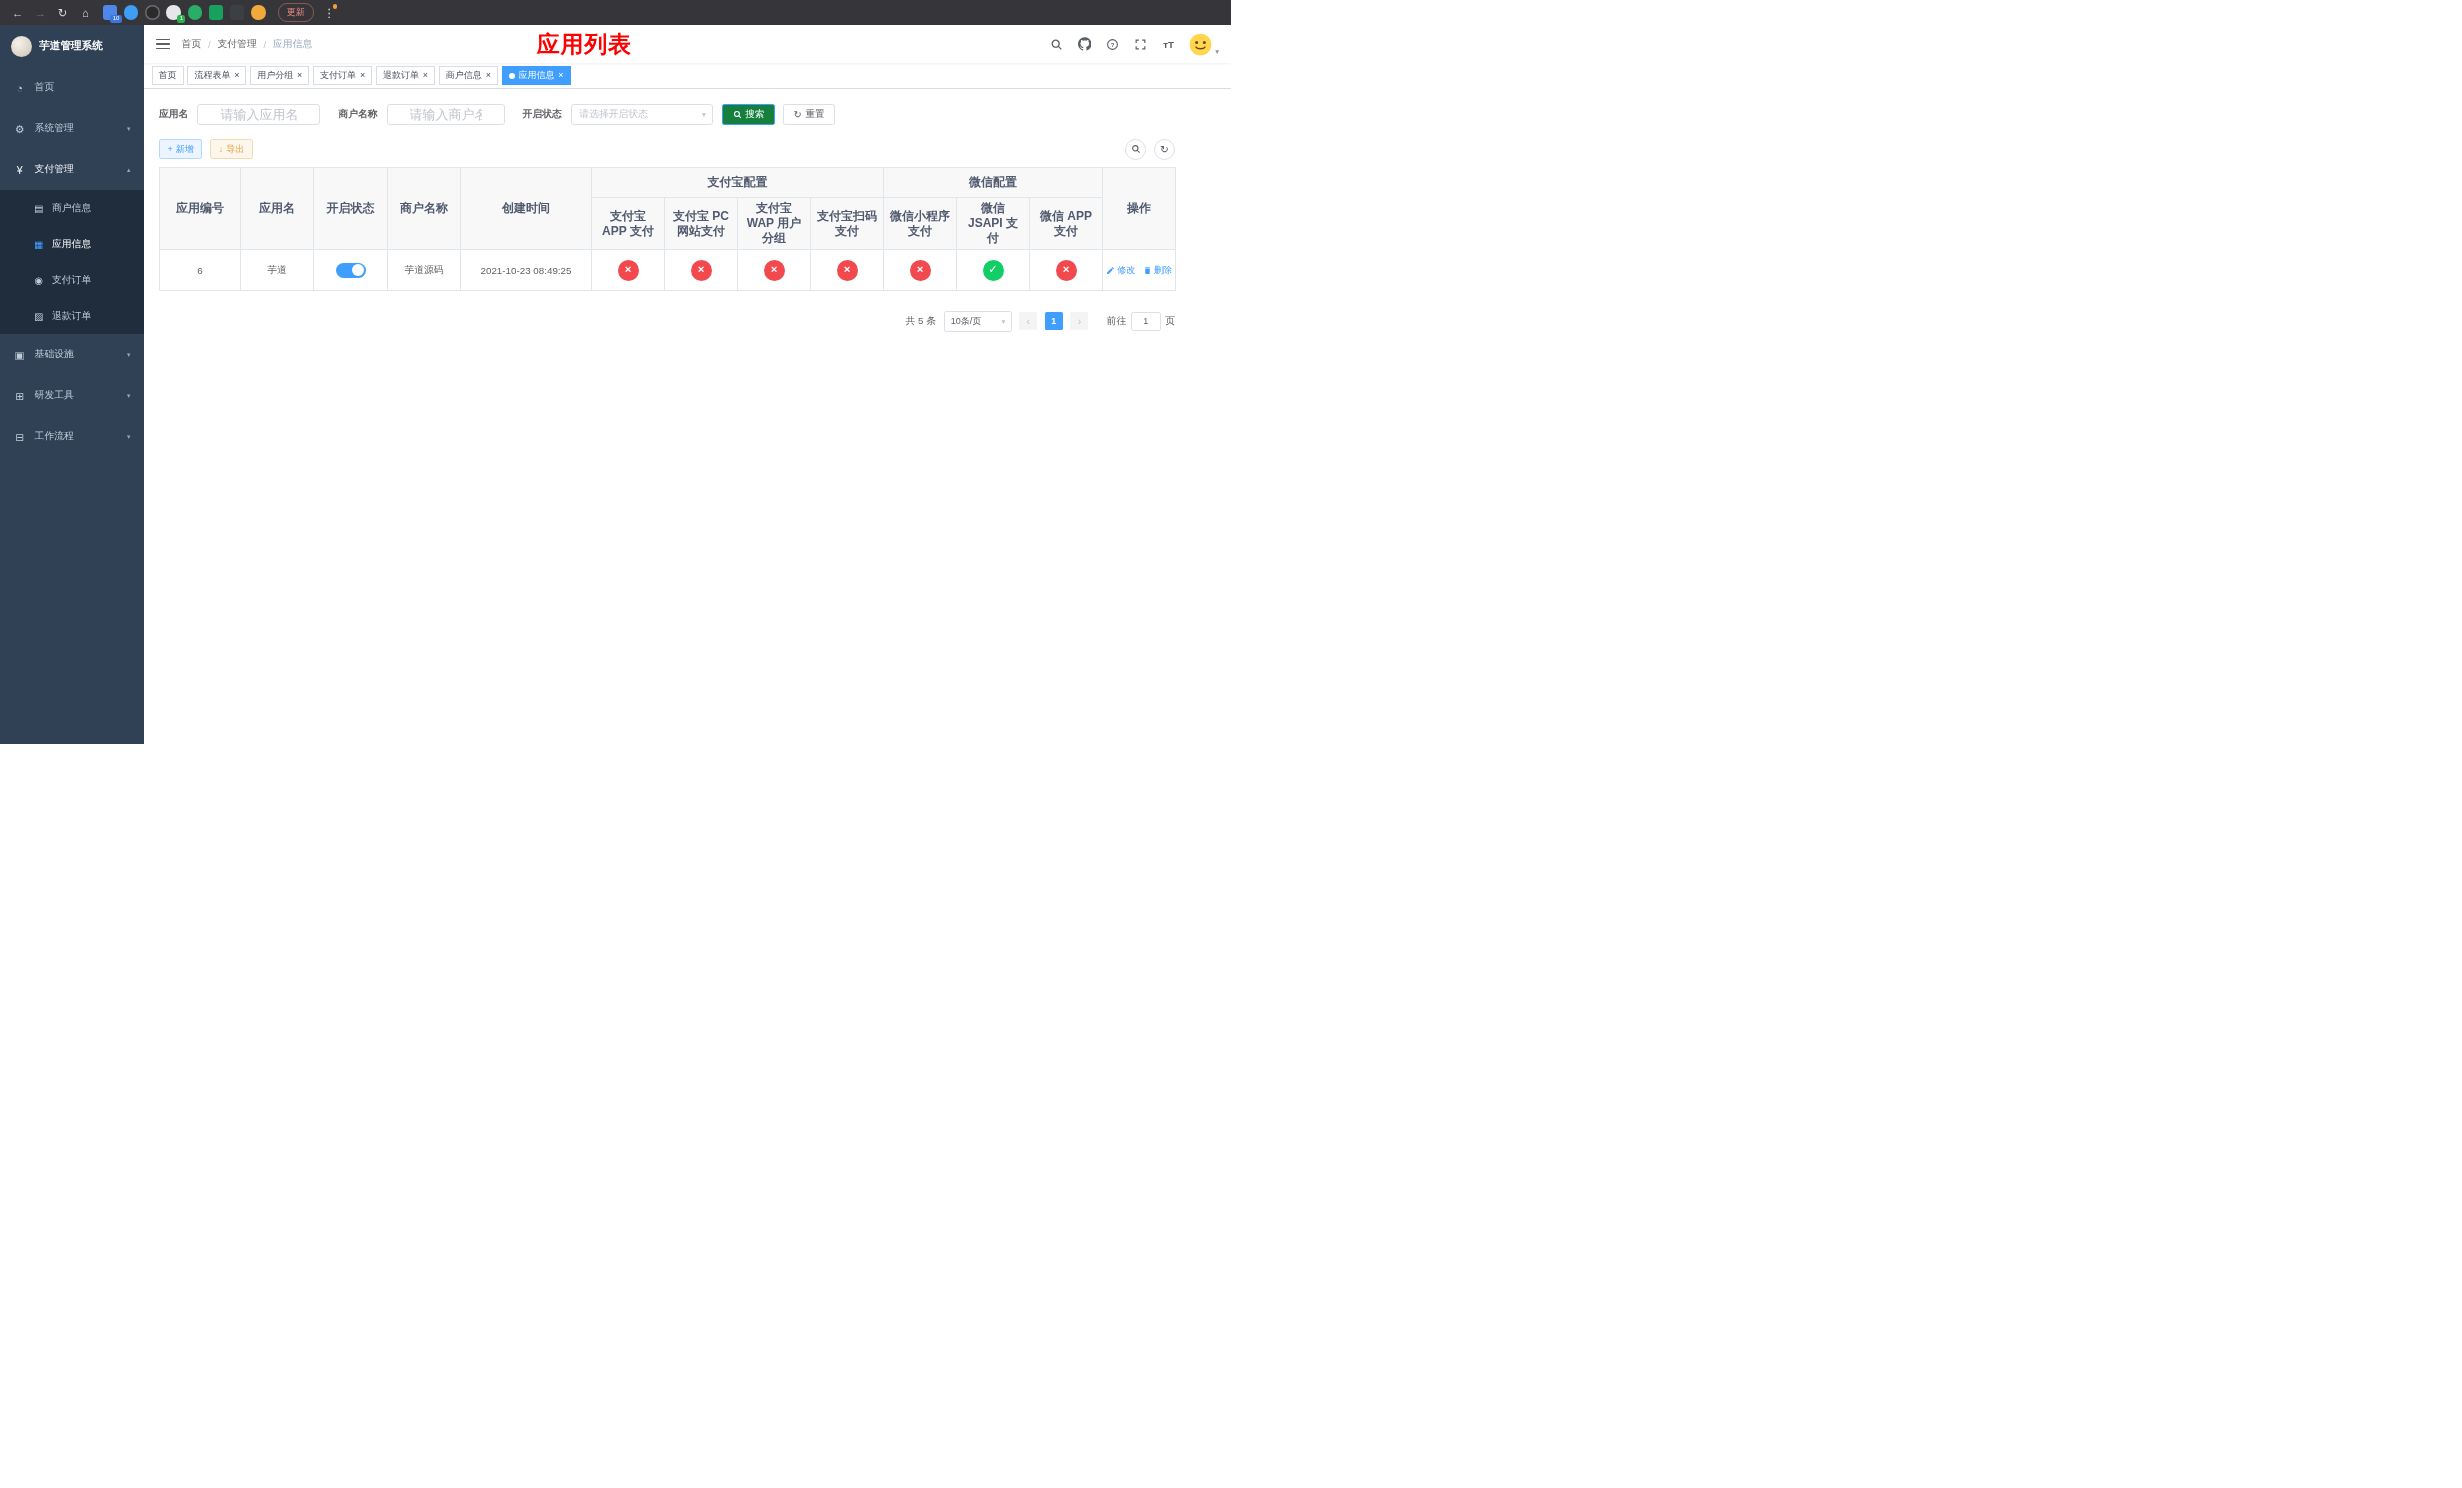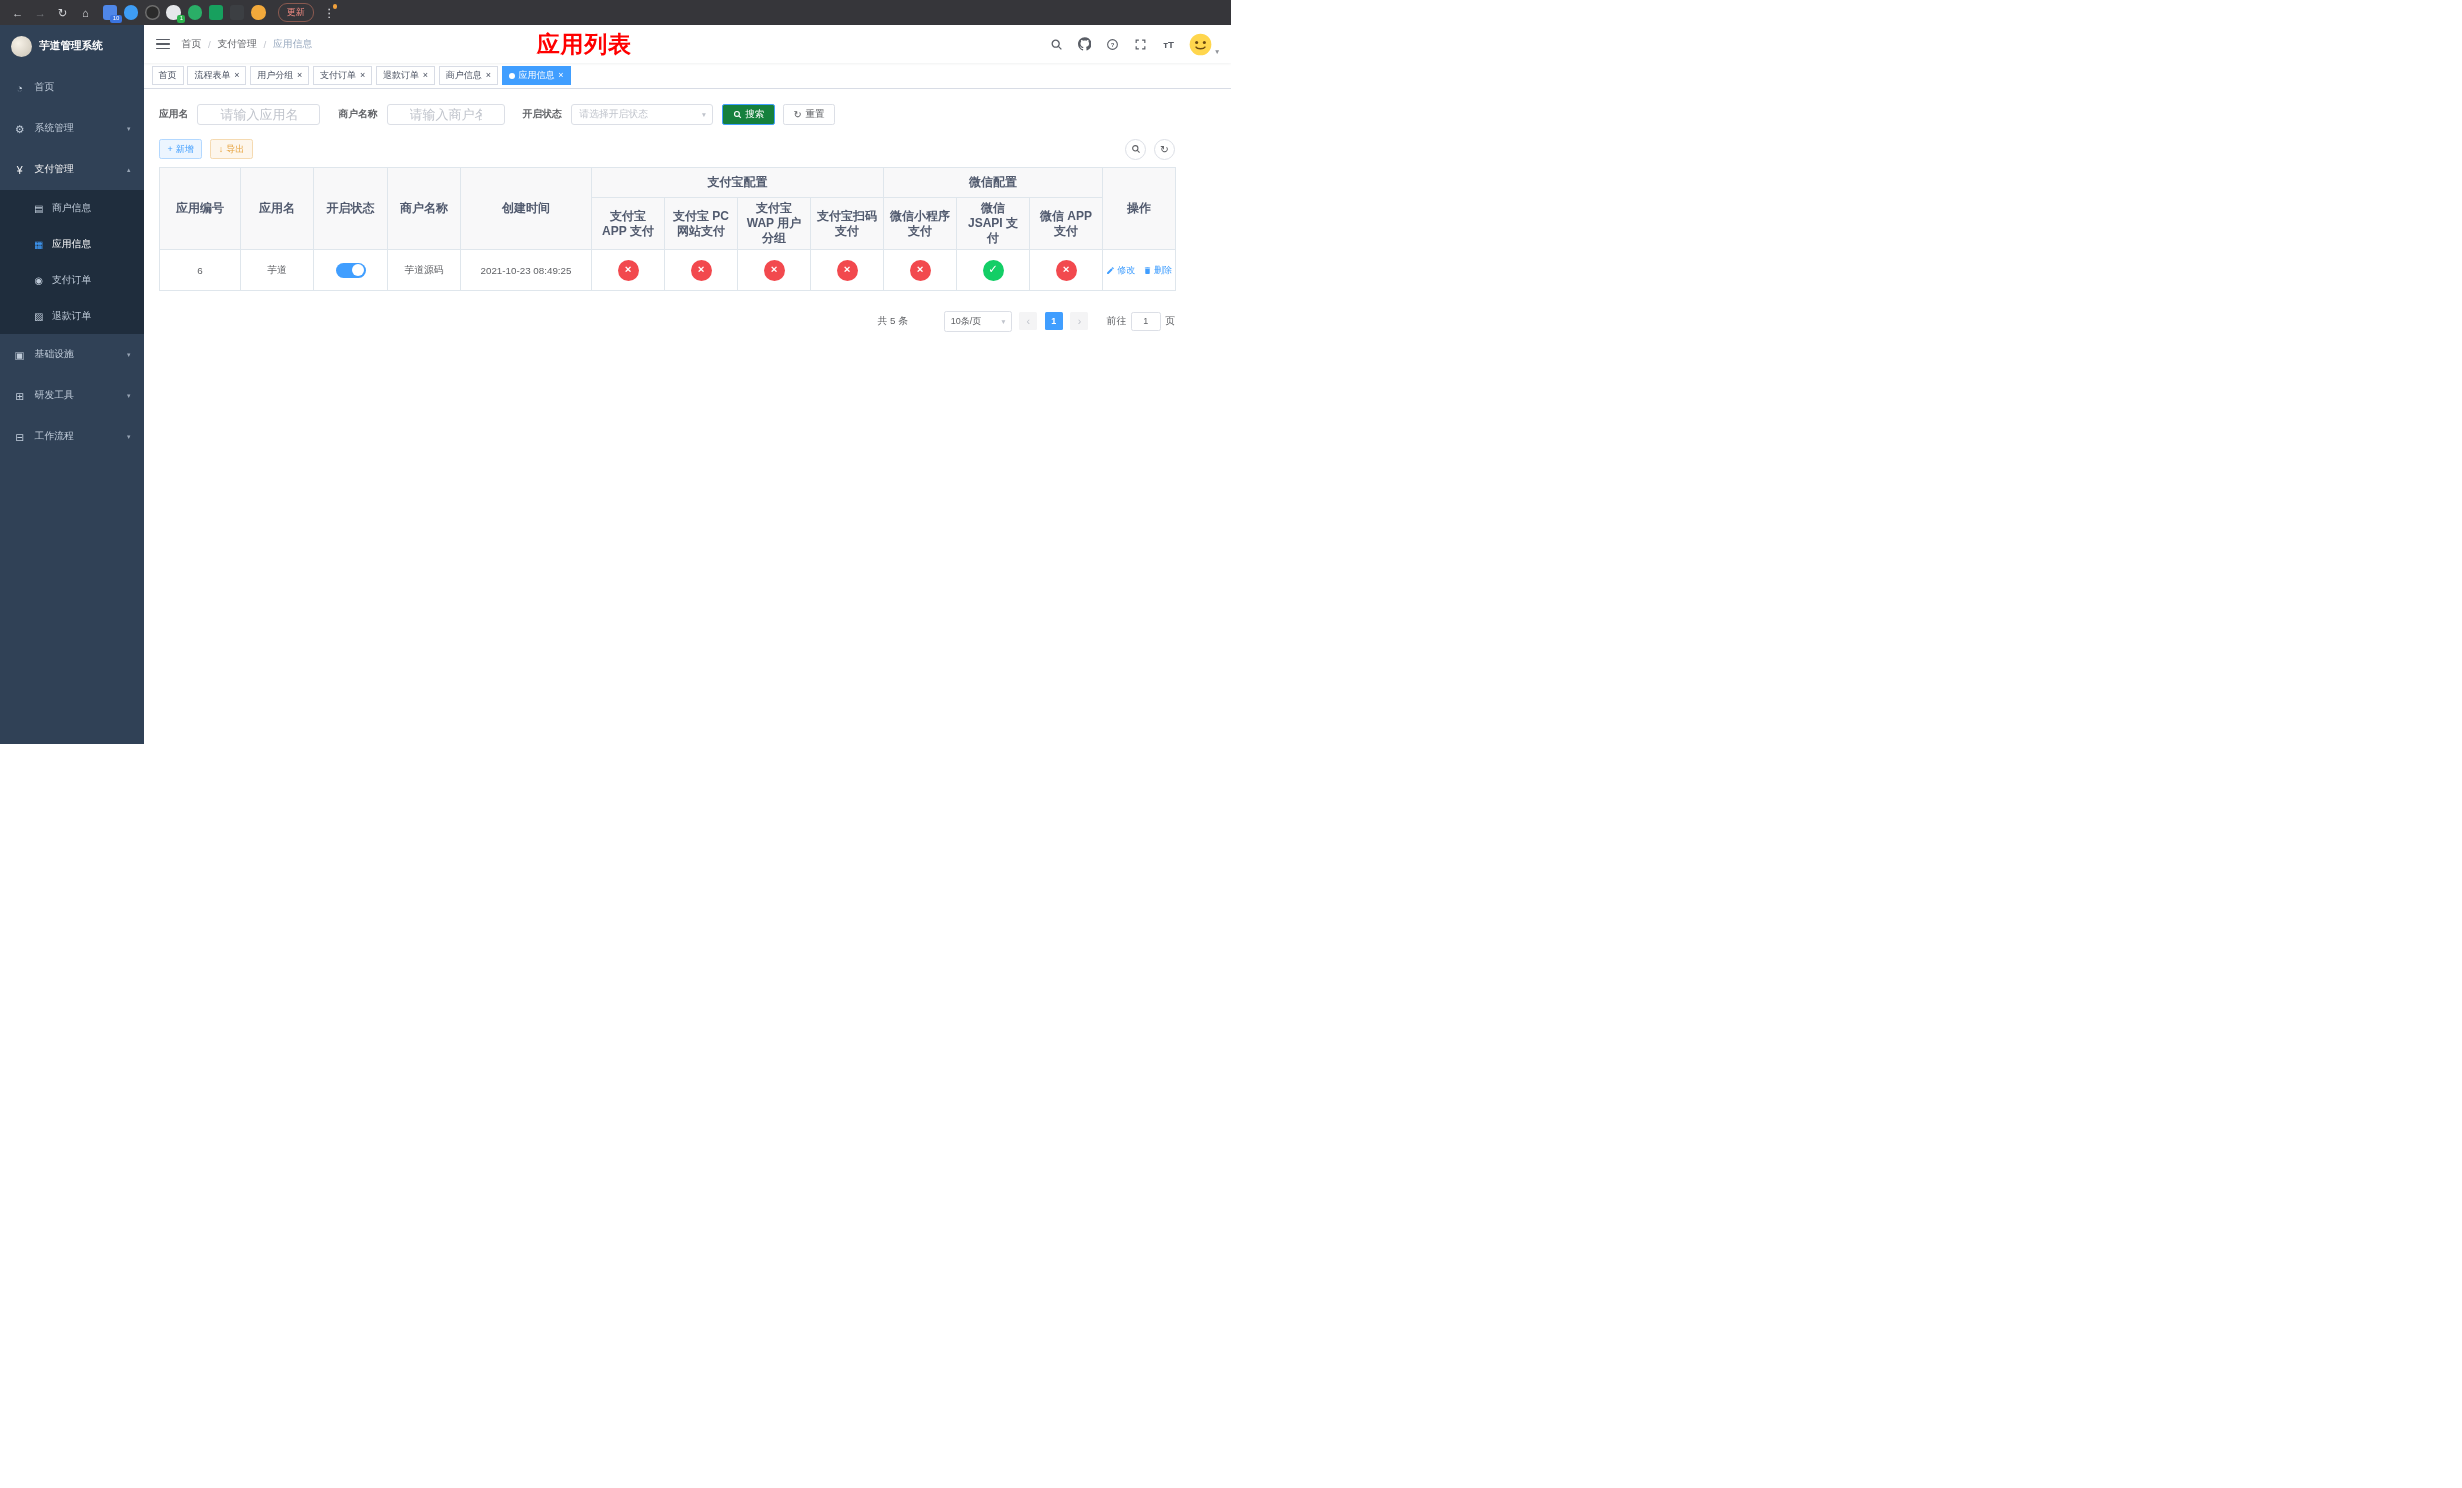--- a/index.html
+++ b/index.html
@@ -101,21 +101,21 @@
   .toggle { width:30px; height:15px; border-radius:7.6px; background:#409eff; position:relative; display:inline-block; vertical-align:middle; cursor:pointer; }
   .toggle::after { content:""; position:absolute; top:1.5px; left:16.7px; width:12px; height:12px; border-radius:50%; background:#fff; }
   .stat { width:21px; height:21px; border-radius:50%; display:inline-flex; align-items:center; justify-content:center; color:#fff; font-size:11.4px; font-weight:bold; line-height:1; }
   .stat.no { background:#f2494e; }
   .stat.yes { background:#13ce66; }
   .ops { display:flex; align-items:center; justify-content:center; gap:7.6px; }
   .op-link { color:#409eff; font-size:9px; display:inline-flex; align-items:center; gap:2.3px; cursor:pointer; white-space:nowrap; }
 
   
   .pagination { width:1016px; display:flex; align-items:center; justify-content:flex-end; margin-top:19.7px; font-size:9.8px; color:#606266; gap:7.6px; }
-  .size-select { width:68px; height:21px; border:0.8px solid #dcdfe6; border-radius:2.3px; display:flex; align-items:center; justify-content:space-between; padding:0 5.3px 0 6px; font-size:9px; color:#606266; cursor:pointer;margin-left:28px; }
+  .size-select { width:68px; height:21px; border:0.8px solid #dcdfe6; border-radius:2.3px; display:flex; align-items:center; justify-content:space-between; padding:0 5.3px 0 6px; font-size:9px; color:#606266; cursor:pointer; }
   .pg-btn { min-width:18px; height:18px; background:#f4f4f5; border-radius:1.5px; display:flex; align-items:center; justify-content:center; color:#c0c4cc; font-size:10.6px; cursor:pointer; }
   .pg-btn.cur { background:#409eff; color:#fff; font-size:9px; font-weight:bold; }
   .goto { display:flex; align-items:center; gap:4.5px; margin-left:10.6px; }
   .goto-input { width:30px; height:19.7px; border:0.8px solid #dcdfe6; border-radius:2.3px; text-align:center; font-size:9px; color:#606266; outline:none; font-family:inherit; }
 </style>
 </head>
 <body>
 
 <div class="b-bar">
   <span class="nav-ic">←</span>

